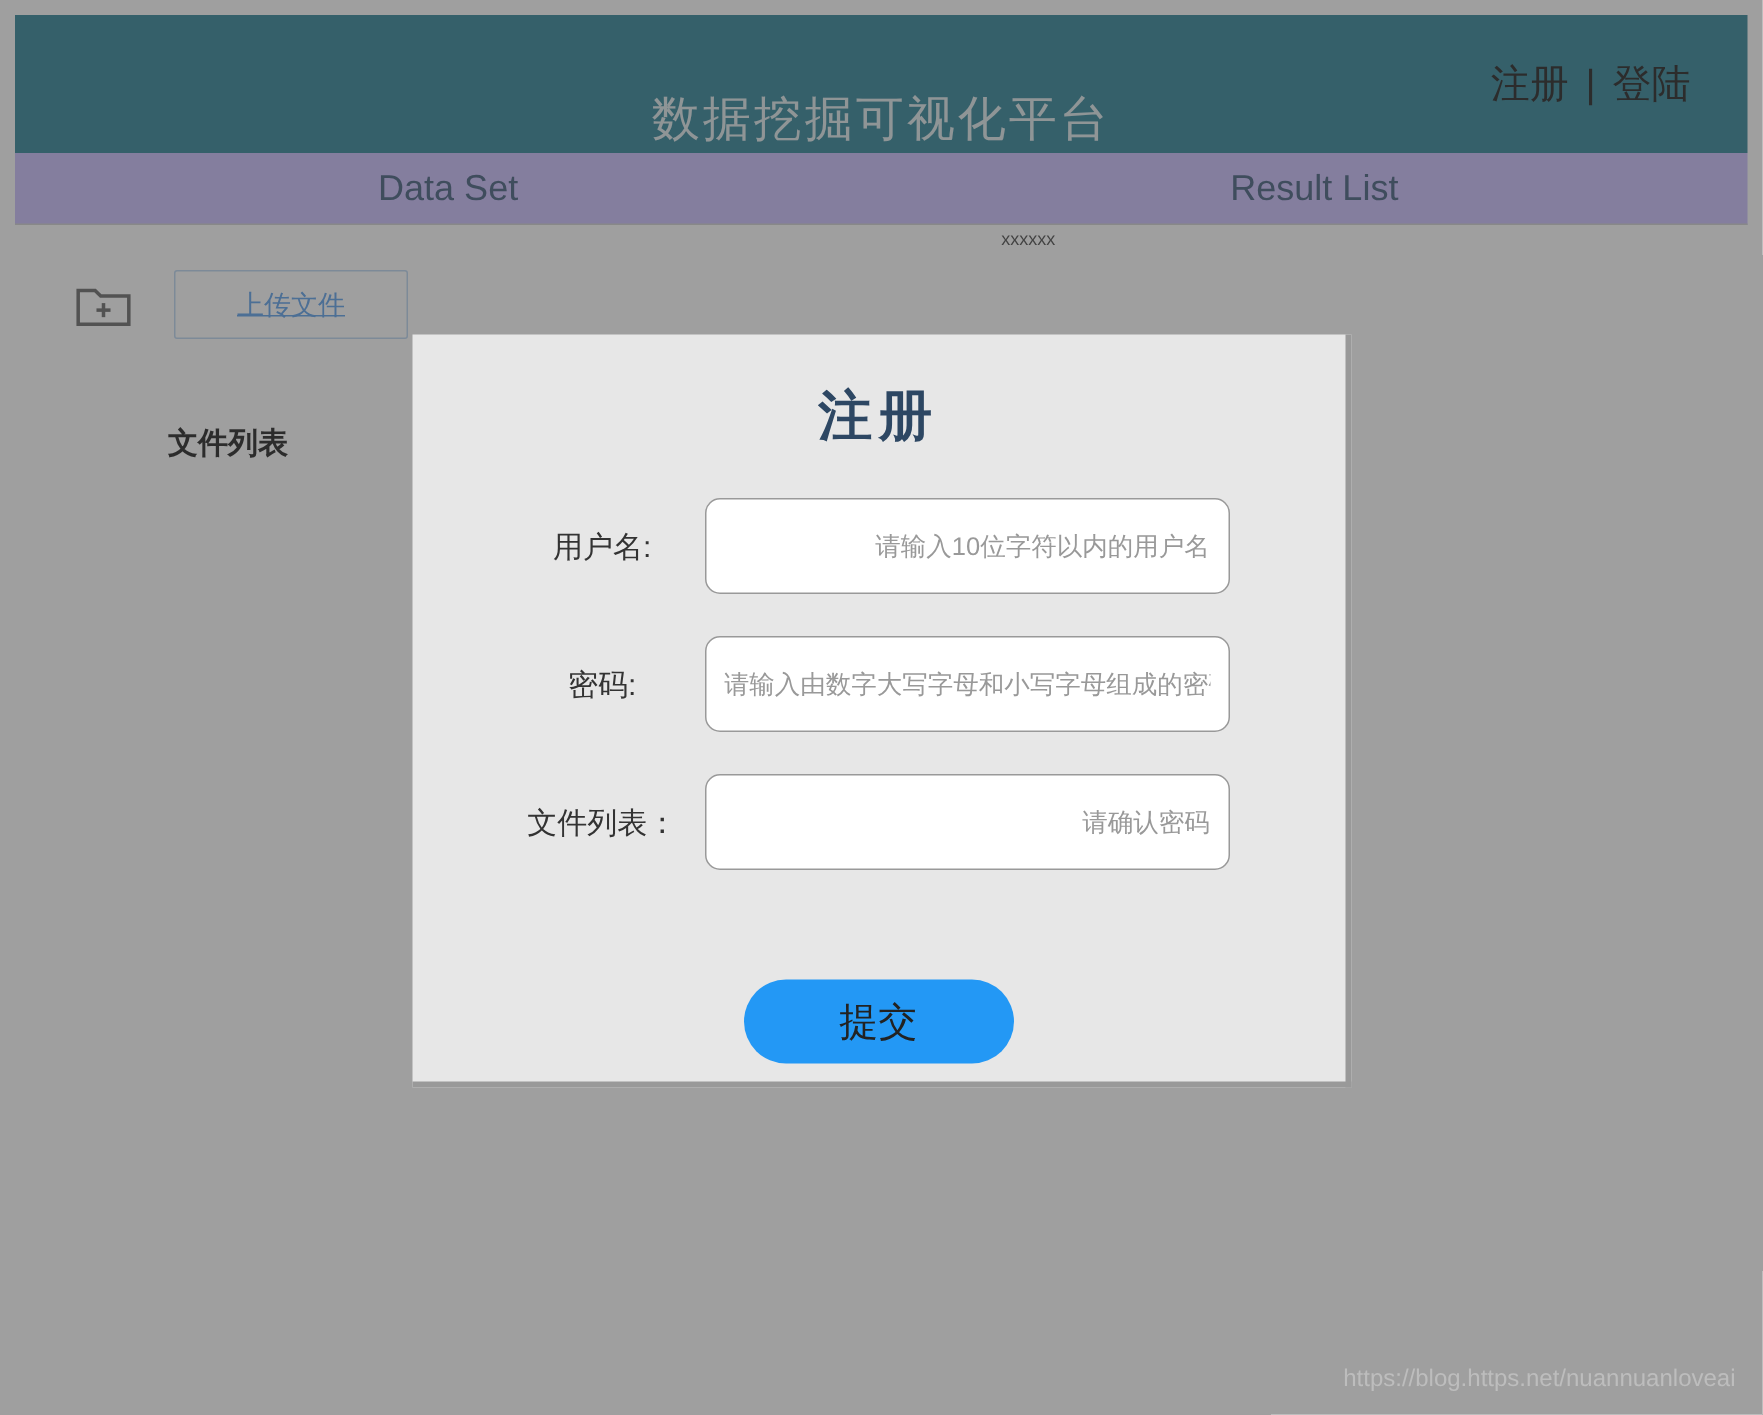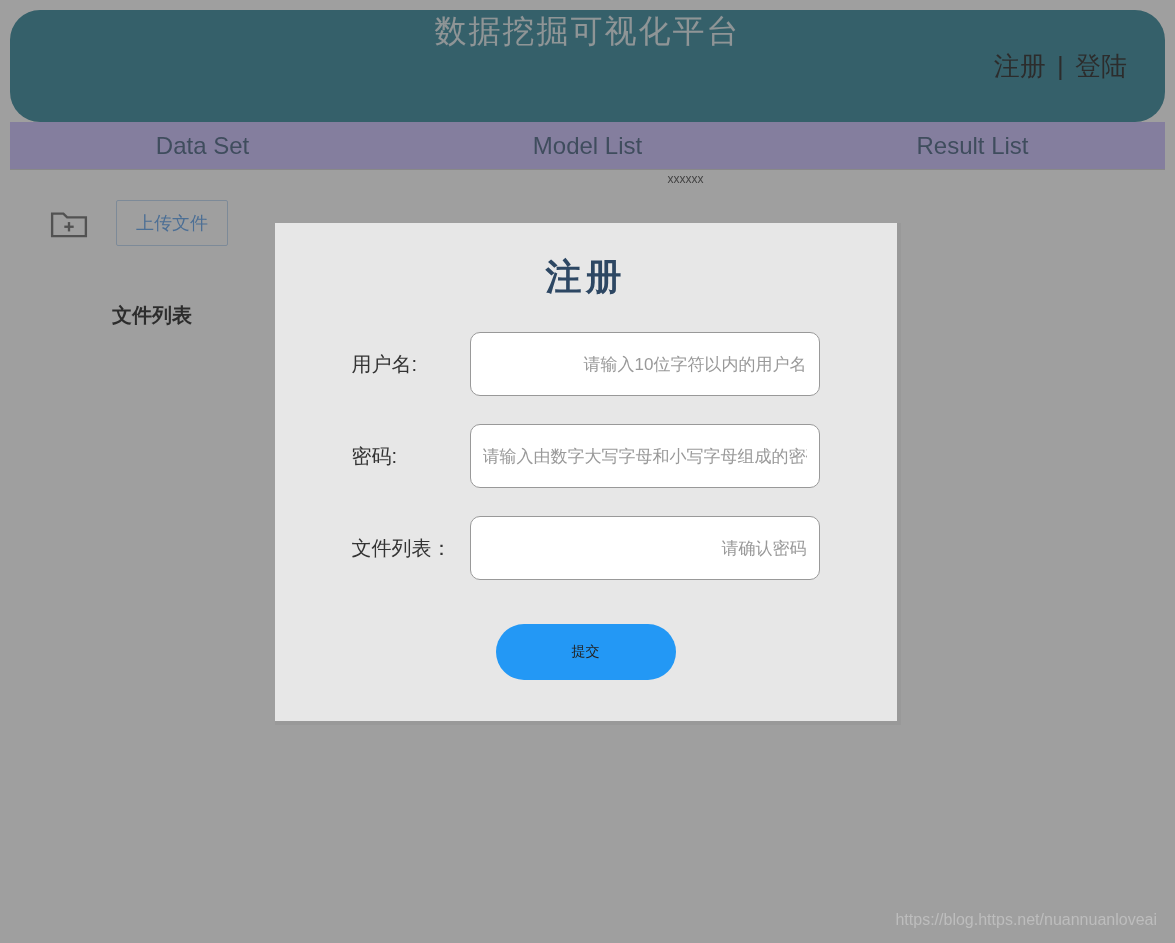--- a/index.html
+++ b/index.html
@@ -12,25 +12,24 @@
       overflow: hidden;
     }
     .page {
       width: 100%;
       height: 100%;
       padding: 10px;
       position: relative;
     }
     .header {
       background: #16748a;
-      height: 112px;
-      display: flex;
-      align-items: flex-start;
-      position: relative;
-      border-radius: 30px;
+      height: 92px;
+      display: flex;
+      align-items: flex-end;
+      position: relative;
     }
     .header-title {
       color: #dce8ec;
       font-size: 32px;
       font-weight: 400;
       margin: 0 auto;
       letter-spacing: 2px;
     }
     .auth-links {
       position: absolute;
@@ -69,23 +68,24 @@
     }
     .folder-icon {
       width: 38px;
       height: 30px;
     }
     .upload-btn {
       border: 1px solid #b3d1f0;
       background: #fff;
       color: #4894e8;
       font-size: 18px;
-      padding: 10px 19px;
+      padding: 10px 41px;
       cursor: pointer;
       border-radius: 2px;
+      text-decoration: underline;
     }
     .file-list-label {
       margin-top: 56px;
       margin-left: 62px;
       font-size: 20px;
       font-weight: 700;
       color: #000;
     }
     .xxxxxx {
       position: absolute;
@@ -124,43 +124,43 @@
     }
     .form-row {
       display: flex;
       align-items: center;
       justify-content: center;
       margin-bottom: 28px;
       gap: 18px;
     }
     .form-label {
       width: 100px;
-      text-align: left;
+      text-align: center;
       font-size: 20px;
       color: #333;
     }
     .form-input {
       width: 350px;
       height: 64px;
       border: 1px solid #999;
       border-radius: 10px;
       background: #fff;
       padding: 0 12px;
       font-size: 18px;
       color: #333;
       text-align: right;
     }
     .form-input::placeholder { color: #999; font-size: 17px; }
     .submit-btn {
-      margin-top: 16px;
+      margin-top: 45px;
       width: 180px;
       height: 56px;
       background: #2398f5;
       color: #222;
-      font-size: 14px;
+      font-size: 26px;
       border: none;
       border-radius: 30px;
       cursor: pointer;
     }
     .watermark {
       position: absolute;
       bottom: 14px;
       right: 18px;
       color: #bdbdbd;
       font-size: 16px;
@@ -175,21 +175,20 @@
     <div class="header-title">数据挖掘可视化平台</div>
     <div class="auth-links">
       <span>注册</span>
       <span class="auth-sep">|</span>
       <span>登陆</span>
     </div>
   </div>
 
   <div class="navbar">
     <div class="nav-item">Data Set</div>
-    <div class="nav-item">Model List</div>
     <div class="nav-item">Result List</div>
   </div>
 
   <div class="content">
     <div class="xxxxxx">xxxxxx</div>
     <div class="upload-row">
       <svg class="folder-icon" viewBox="0 0 40 32">
         <path d="M2 6 L2 30 L38 30 L38 10 L18 10 L14 6 Z" fill="none" stroke="#555" stroke-width="2.5"></path>
         <line x1="20" y1="15" x2="20" y2="25" stroke="#555" stroke-width="2.5"></line>
         <line x1="15" y1="20" x2="25" y2="20" stroke="#555" stroke-width="2.5"></line>

